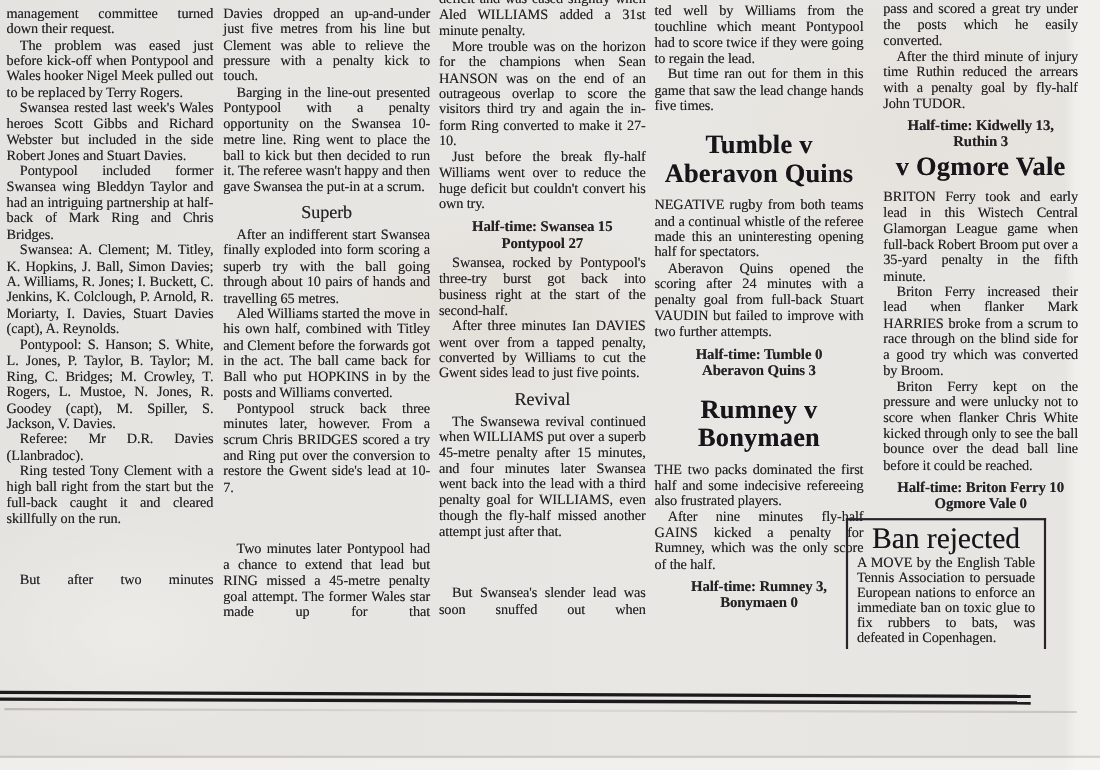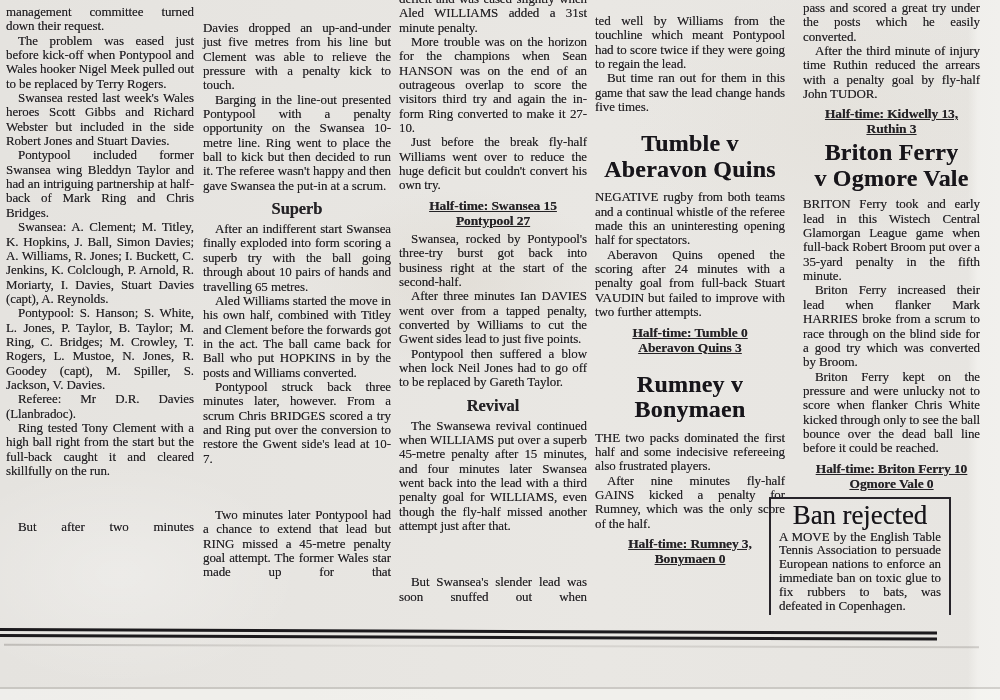--- a/index.html
+++ b/index.html
@@ -19,28 +19,27 @@
     font-size:13px; line-height:14.35px;
     text-align:justify; letter-spacing:-0.1px;
     text-shadow:0 0 0.4px rgba(30,28,32,0.55);
   }
   .para { margin:0; text-indent:12px; }
   .noindent { text-indent:0; }
   .force { text-align-last:justify;margin-top:42px; }
   h2,h3,p { margin:0; }
   .subhead {
     text-align:right; text-align-last:center;
-    font-size:16.5px; line-height:19px; font-weight:700;
+    font-size:16.5px; line-height:19px; font-weight:400;
     margin:6px 0 4px;
   }
   .halftime {
     text-align:left; text-align-last:center;
     font-weight:700; font-size:13.5px; line-height:15px;
     margin:5px 0 4px;
-    text-decoration:underline;
   }
   .headline {
     text-align:center; text-align-last:center;
     font-weight:700; font-size:24px; line-height:25.5px;
     letter-spacing:0.2px; margin:17px 0 8px;
     color:var(--ink-dark,#17151a);
     text-shadow:0 0 0.6px rgba(20,18,22,0.6);
   }
   #col-4 .headline { margin-top:3px; margin-bottom:6px; }
   .ban-box {
@@ -90,45 +89,44 @@
       <p class="para noindent">management committee turned down their request.</p>
       <p class="para">The problem was eased just before kick-off when Pontypool and Wales hooker Nigel Meek pulled out to be replaced by Terry Rogers.</p>
       <p class="para">Swansea rested last week's Wales heroes Scott Gibbs and Richard Webster but included in the side Robert Jones and Stuart Davies.</p>
       <p class="para">Pontypool included former Swansea wing Bleddyn Taylor and had an intriguing partnership at half-back of Mark Ring and Chris Bridges.</p>
       <p class="para">Swansea: A. Clement; M. Titley, K. Hopkins, J. Ball, Simon Davies; A. Williams, R. Jones; I. Buckett, C. Jenkins, K. Colclough, P. Arnold, R. Moriarty, I. Davies, Stuart Davies (capt), A. Reynolds.</p>
       <p class="para">Pontypool: S. Hanson; S. White, L. Jones, P. Taylor, B. Taylor; M. Ring, C. Bridges; M. Crowley, T. Rogers, L. Mustoe, N. Jones, R. Goodey (capt), M. Spiller, S. Jackson, V. Davies.</p>
       <p class="para">Referee: Mr D.R. Davies (Llanbradoc).</p>
       <p class="para">Ring tested Tony Clement with a high ball right from the start but the full-back caught it and cleared skillfully on the run.</p>
       <p class="para force">But after two minutes</p>
     </div>
-  <div class="col" id="col-1" style="left:203px; top:21px;  width:188px;">
+  <div class="col" id="col-1" style="left:203px; top:5px;  width:188px;">
       <p class="para noindent">Davies dropped an up-and-under just five metres from his line but Clement was able to relieve the pressure with a penalty kick to touch.</p>
       <p class="para">Barging in the line-out presented Pontypool with a penalty opportunity on the Swansea 10-metre line. Ring went to place the ball to kick but then decided to run it. The referee wasn't happy and then gave Swansea the put-in at a scrum.</p>
       <h3 class="subhead">Superb</h3>
       <p class="para">After an indifferent start Swansea finally exploded into form scoring a superb try with the ball going through about 10 pairs of hands and travelling 65 metres.</p>
       <p class="para">Aled Williams started the move in his own half, combined with Titley and Clement before the forwards got in the act. The ball came back for Ball who put HOPKINS in by the posts and Williams converted.</p>
       <p class="para">Pontypool struck back three minutes later, however. From a scrum Chris BRIDGES scored a try and Ring put over the conversion to restore the Gwent side's lead at 10-7.</p>
       <p class="para force">Two minutes later Pontypool had a chance to extend that lead but RING missed a 45-metre penalty goal attempt. The former Wales star made up for that</p>
     </div>
   <div class="col" id="col-2" style="left:399px; top:-8px; width:188px;">
       <p class="para noindent">deficit and was eased slightly when Aled WILLIAMS added a 31st minute penalty.</p>
       <p class="para">More trouble was on the horizon for the champions when Sean HANSON was on the end of an outrageous overlap to score the visitors third try and again the in-form Ring converted to make it 27-10.</p>
       <p class="para">Just before the break fly-half Williams went over to reduce the huge deficit but couldn't convert his own try.</p>
       <div class="halftime">
         <div class="ht-line">Half-time: Swansea 15</div>
         <div class="ht-line">Pontypool 27</div>
       </div>
       <p class="para">Swansea, rocked by Pontypool's three-try burst got back into business right at the start of the second-half.</p>
       <p class="para">After three minutes Ian DAVIES went over from a tapped penalty, converted by Williams to cut the Gwent sides lead to just five points.</p>
-      <p class="para">Pontypool then suffered a blow when lock Neil Jones had to go off to be replaced by Gareth Taylor.</p>
       <h3 class="subhead">Revival</h3>
       <p class="para">The Swansewa revival continued when WILLIAMS put over a superb 45-metre penalty after 15 minutes, and four minutes later Swansea went back into the lead with a third penalty goal for WILLIAMS, even though the fly-half missed another attempt just after that.</p>
       <p class="para force">But Swansea's slender lead was soon snuffed out when</p>
     </div>
-  <div class="col" id="col-3" style="left:595px; top:14px;  width:190px;">
+  <div class="col" id="col-3" style="left:595px; top:3px;  width:190px;">
       <p class="para noindent">ted well by Williams from the touchline which meant Pontypool had to score twice if they were going to regain the lead.</p>
       <p class="para">But time ran out for them in this game that saw the lead change hands five times.</p>
       <h2 class="headline">
         <div class="hl-line">Tumble v</div>
         <div class="hl-line">Aberavon Quins</div>
       </h2>
       <p class="para noindent">NEGATIVE rugby from both teams and a continual whistle of the referee made this an uninteresting opening half for spectators.</p>
       <p class="para">Aberavon Quins opened the scoring after 24 minutes with a penalty goal from full-back Stuart VAUDIN but failed to improve with two further attempts.</p>
       <div class="halftime">
         <div class="ht-line">Half-time: Tumble 0</div>
@@ -146,21 +144,20 @@
       </div>
     </div>
   <div class="col" id="col-4" style="left:803px; top:1px;  width:177px;">
       <p class="para noindent">pass and scored a great try under the posts which he easily converted.</p>
       <p class="para">After the third minute of injury time Ruthin reduced the arrears with a penalty goal by fly-half John TUDOR.</p>
       <div class="halftime">
         <div class="ht-line">Half-time: Kidwelly 13,</div>
         <div class="ht-line">Ruthin 3</div>
       </div>
       <h2 class="headline">
-        <div class="hl-line">Briton Ferry</div>
         <div class="hl-line">v Ogmore Vale</div>
       </h2>
       <p class="para noindent">BRITON Ferry took and early lead in this Wistech Central Glamorgan League game when full-back Robert Broom put over a 35-yard penalty in the fifth minute.</p>
       <p class="para">Briton Ferry increased their lead when flanker Mark HARRIES broke from a scrum to race through on the blind side for a good try which was converted by Broom.</p>
       <p class="para">Briton Ferry kept on the pressure and were unlucky not to score when flanker Chris White kicked through only to see the ball bounce over the dead ball line before it could be reached.</p>
       <div class="halftime">
         <div class="ht-line">Half-time: Briton Ferry 10</div>
         <div class="ht-line">Ogmore Vale 0</div>
       </div>
       <div class="ban-box">

